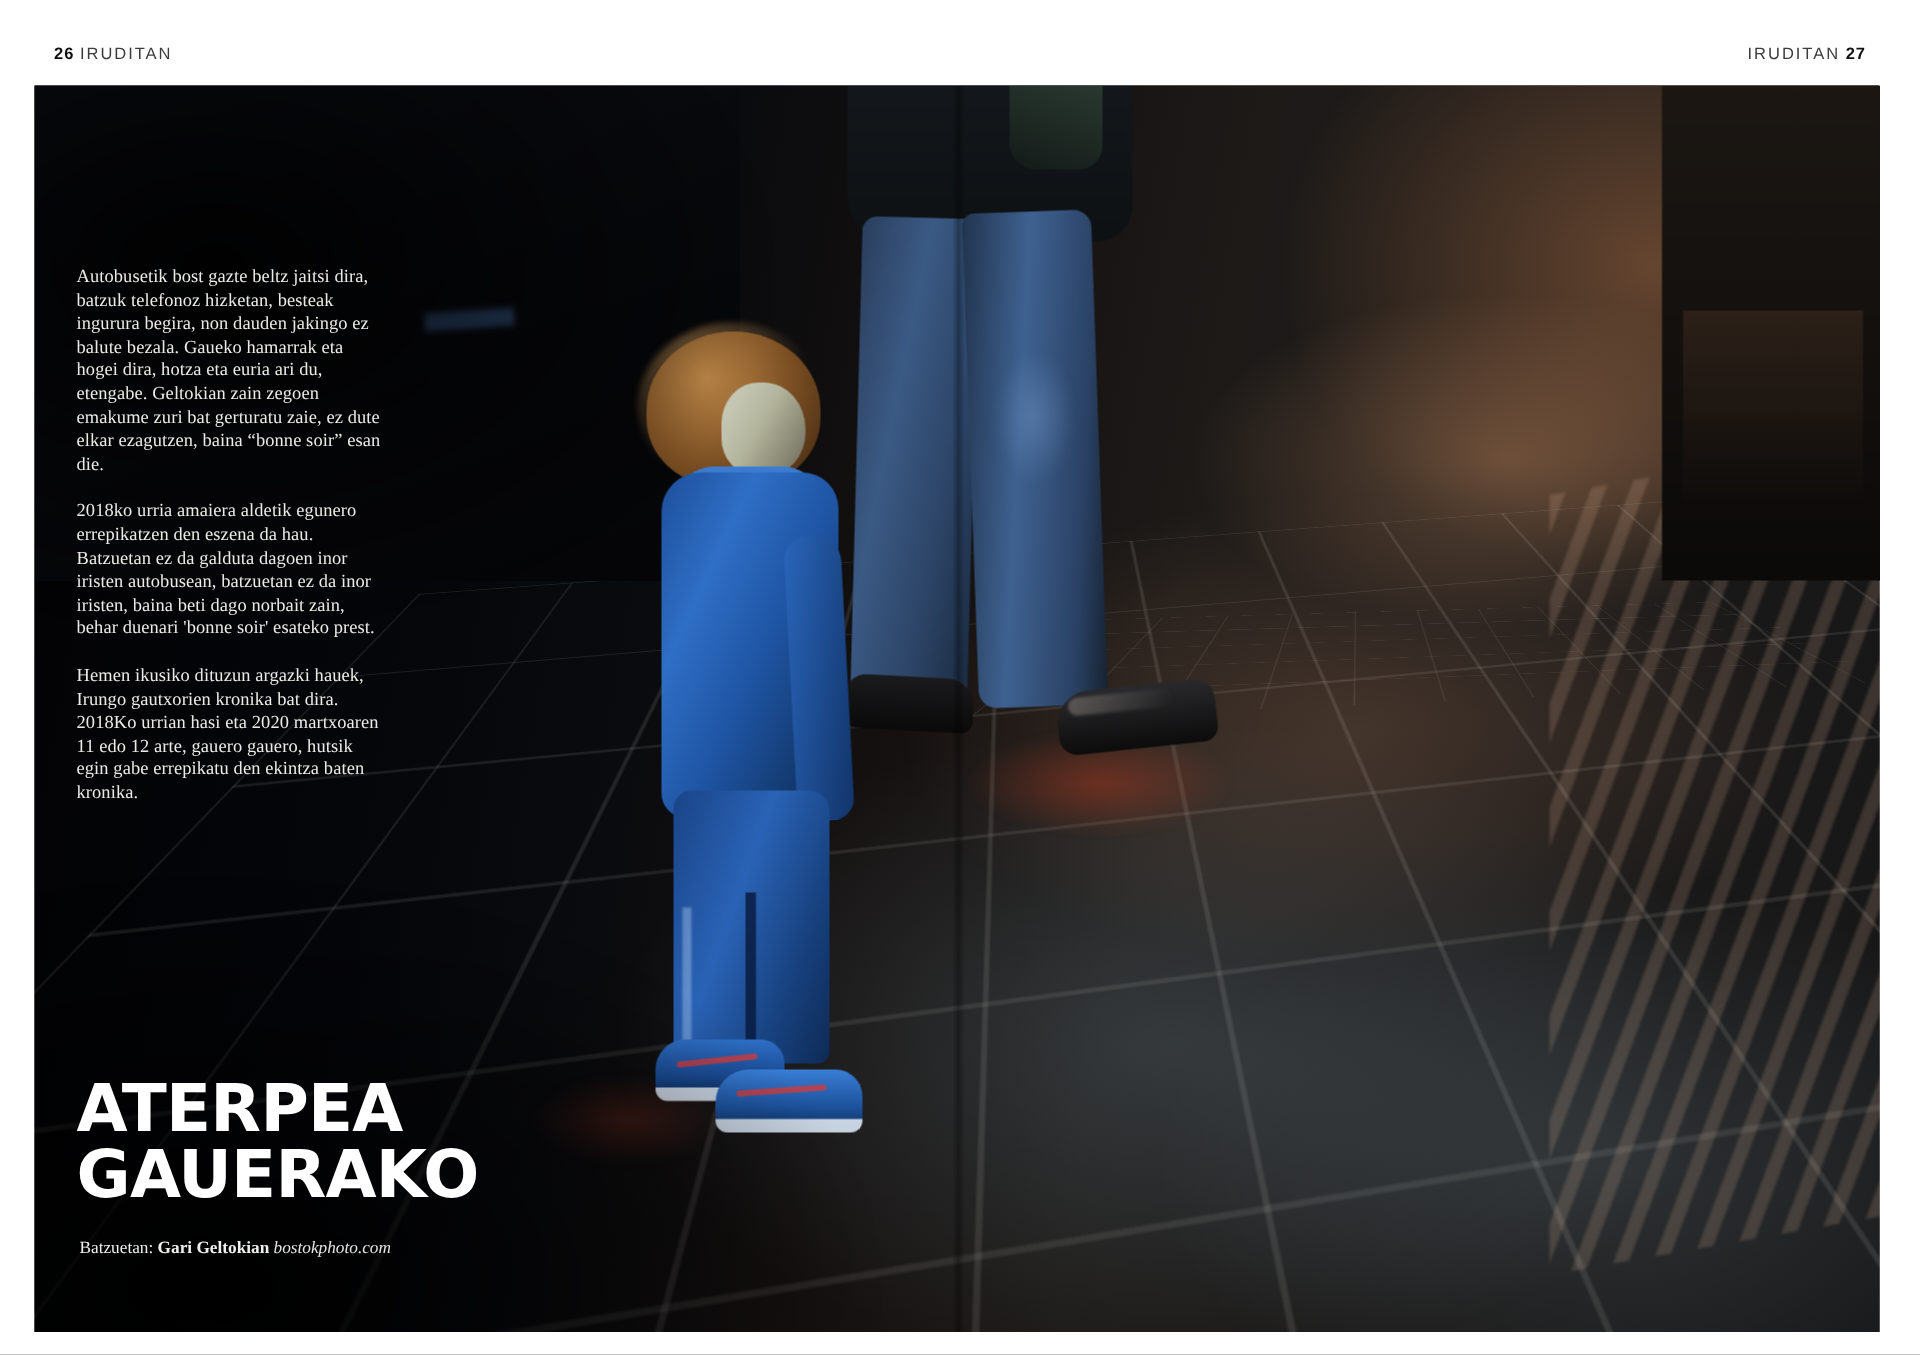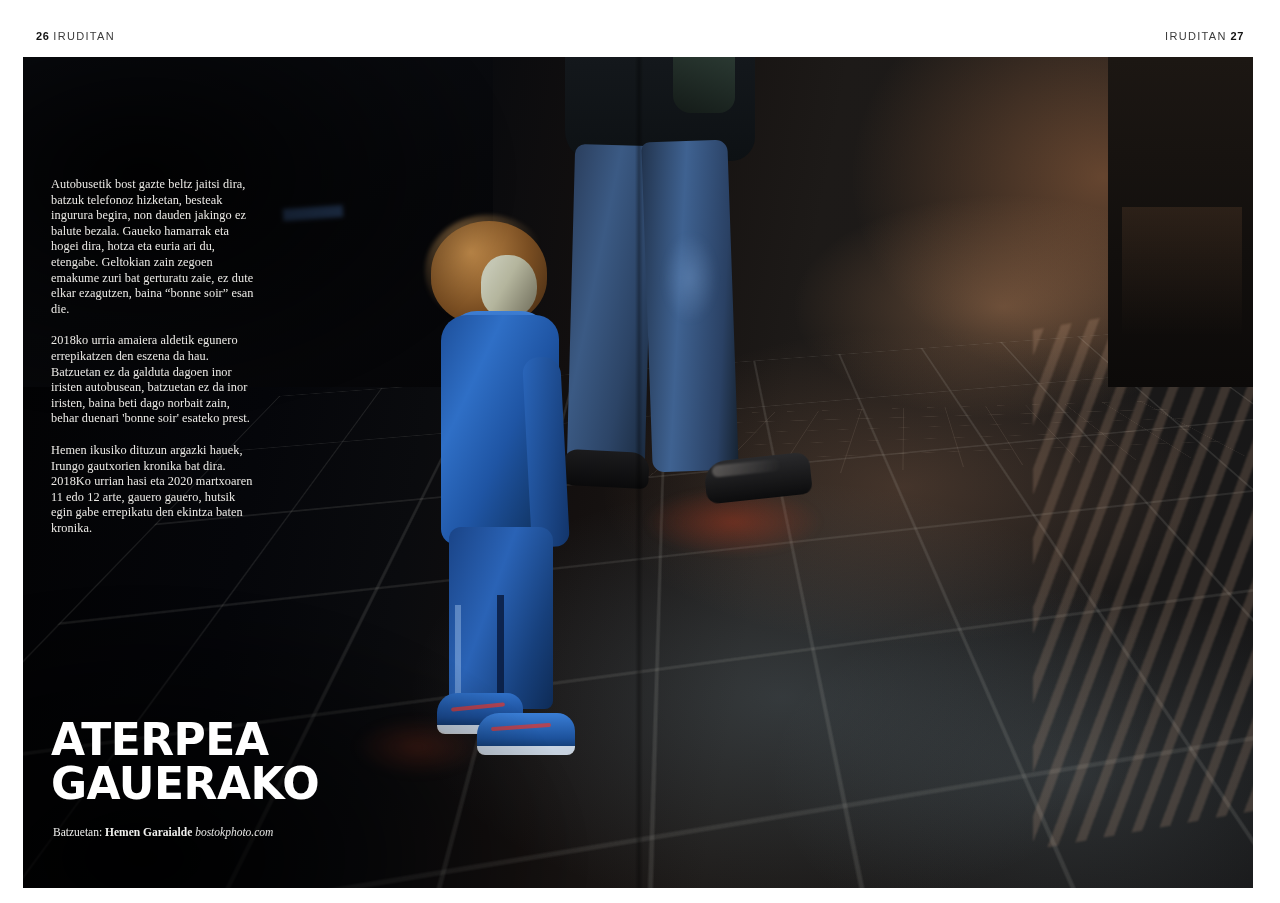--- a/index.html
+++ b/index.html
@@ -458,18 +458,18 @@
     <p>Hemen ikusiko dituzun argazki hauek, Irungo gautxorien kronika bat dira. 2018Ko urrian hasi eta 2020 martxoaren 11 edo 12 arte, gauero gauero, hutsik egin gabe errepikatu den ekintza baten kronika.</p>
   </div>
 
   <div class="headline">
     <div>ATERPEA</div>
     <div>GAUERAKO</div>
   </div>
 
   <div class="credit">
     <span>Batzuetan:</span>
-    <b>Hemen Garaialde</b>
+    <b>Gari Geltokian</b>
     <i>bostokphoto.com</i>
   </div>
 
   <div class="gutter"></div>
 </div>
 
 </body></html>

